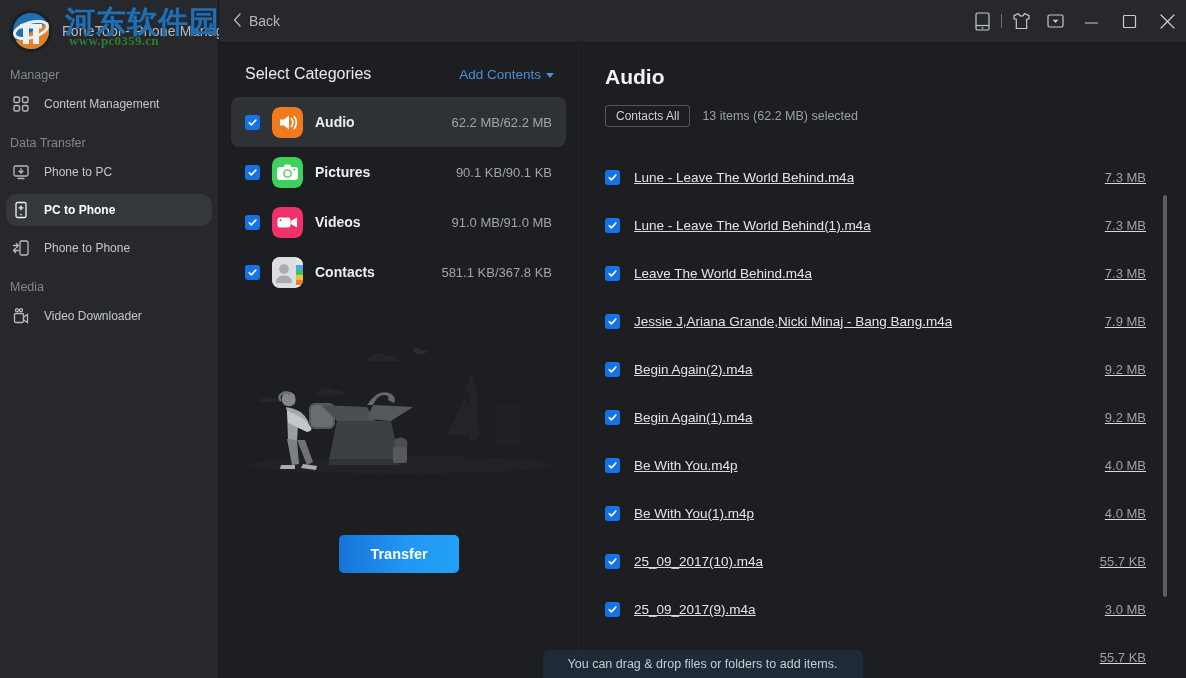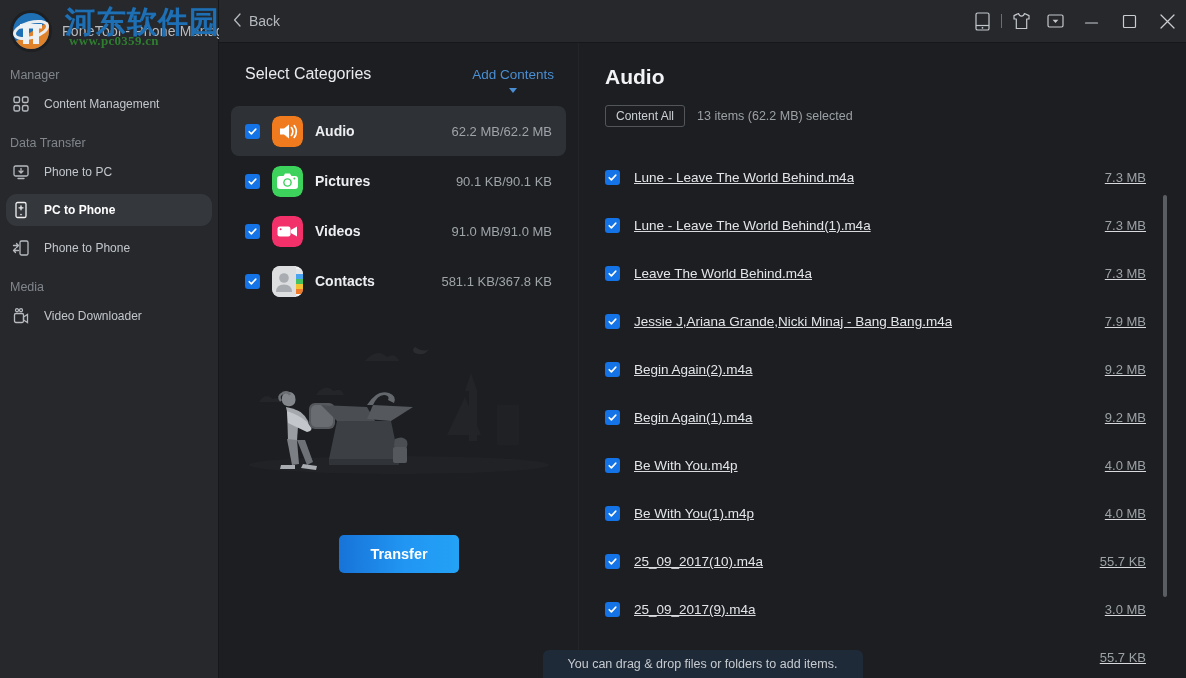--- a/index.html
+++ b/index.html
@@ -86,21 +86,21 @@
   .catcol {
     width:360px; flex:0 0 360px; position:relative;
     border-right:1px solid #232528; background:#1c1e21;
   }
   .cat-head {
     display:flex; align-items:baseline; padding:22px 24px 0 26px;
   }
   .cat-title { font-size:16px; color:#e9ebee; }
   .add-contents {
     margin-left:auto; color:#4a8fd4; font-size:13.5px; cursor:pointer;
-    display:flex; align-items:center; gap:5px;flex-direction:column;
+    display:flex; align-items:center; gap:5px;
   }
   .caret-down {
     width:0;height:0;border-left:4px solid transparent;border-right:4px solid transparent;
     border-top:5px solid #4a8fd4; display:inline-block; position:relative; top:1px;
   }
   .cat-list { margin-top:14px; padding:0 12px; }
   .cat-row {
     height:50px; display:flex; align-items:center; border-radius:8px;
     padding:0 14px 0 14px; gap:12px; cursor:pointer;
   }
@@ -418,21 +418,21 @@
         </div>
 
         <div class="transfer-wrap">
           <button class="transfer-btn">Transfer</button>
         </div>
       </div>
 
       <div class="filecol">
         <div class="file-title">Audio</div>
         <div class="file-toolbar">
-          <button class="deselect-btn">Content All</button>
+          <button class="deselect-btn">Contacts All</button>
           <span class="sel-info">13 items (62.2 MB) selected</span>
         </div>
         <div class="file-list" id="file-list">
             <div class="file-row">
               <span class="cbx">
                 <svg width="11" height="11" viewBox="0 0 12 12" fill="none" stroke="#ffffff" stroke-width="1.7" stroke-linecap="round" stroke-linejoin="round">
                   <path d="M2.4 6.2 L4.8 8.6 L9.6 3.4"></path>
                 </svg>
               </span>
               <span class="file-name">Lune - Leave The World Behind.m4a</span>

